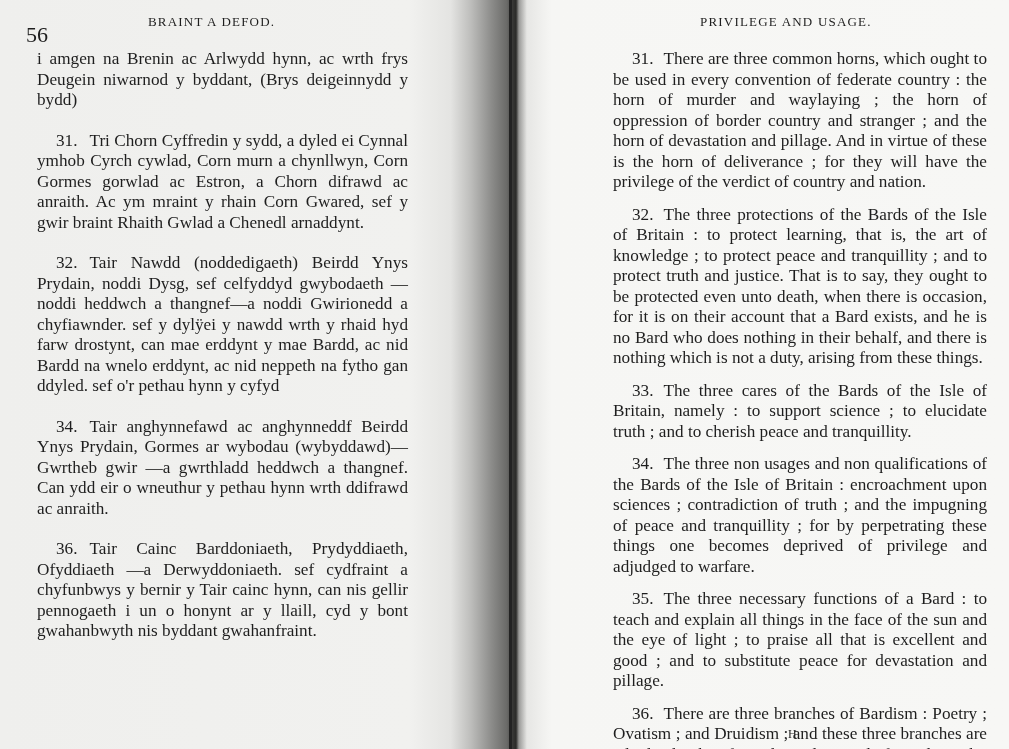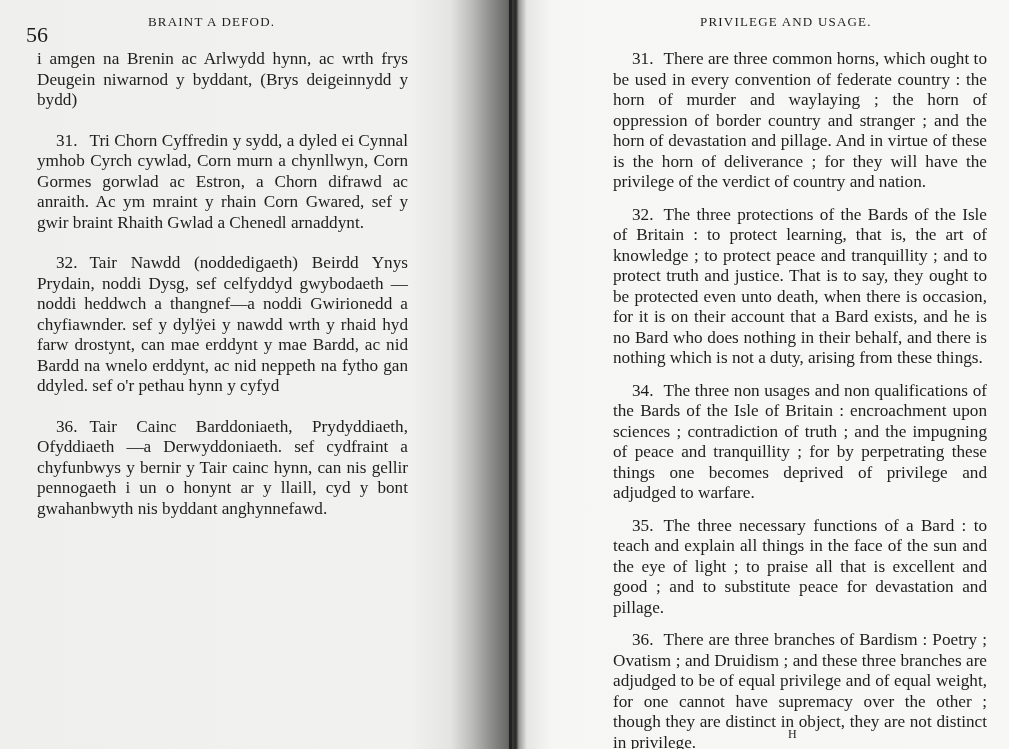--- a/index.html
+++ b/index.html
@@ -63,30 +63,32 @@
 
 <div class="spread">
 
   <div class="page page-left">
     <div class="page-number">56</div>
     <div class="running-head">BRAINT A DEFOD.</div>
     <div class="col">
       <p class="para">i amgen na Brenin ac Arlwydd hynn, ac wrth frys Deugein niwarnod y byddant, (Brys deigeinnydd y bydd)</p>
       <p class="para gap"><span class="num">31.</span><span>Tri Chorn Cyffredin y sydd, a dyled ei Cynnal ymhob Cyrch cywlad, Corn murn a chynllwyn, Corn Gormes gorwlad ac Estron, a Chorn difrawd ac anraith.  Ac ym mraint y rhain Corn Gwared, sef y gwir braint Rhaith Gwlad a Chenedl arnaddynt.</span></p>
       <p class="para gap"><span class="num">32.</span><span>Tair Nawdd (noddedigaeth) Beirdd Ynys Prydain, noddi Dysg, sef celfyddyd gwybodaeth — noddi heddwch a thangnef—a noddi Gwirionedd a chyfiawnder. sef y dylÿei y nawdd wrth y rhaid hyd farw drostynt, can mae erddynt y mae Bardd, ac nid Bardd na wnelo erddynt, ac nid neppeth na fytho gan ddyled. sef o'r pethau hynn y cyfyd</span></p>
-      <p class="para gap"><span class="num">36.</span><span>Tair Cainc Barddoniaeth, Prydyddiaeth, Ofyddiaeth —a Derwyddoniaeth. sef cydfraint a chyfunbwys y bernir y Tair cainc hynn, can nis gellir pennogaeth i un o honynt ar y llaill, cyd y bont gwahanbwyth nis byddant anghynnefawd.</span></p>
+      <p class="para gap"><span class="num">34.</span><span>Tair anghynnefawd ac anghynneddf Beirdd Ynys Prydain, Gormes ar wybodau (wybyddawd)—Gwrtheb gwir —a gwrthladd heddwch a thangnef.  Can ydd eir o wneuthur y pethau hynn wrth ddifrawd ac anraith.</span></p>
+      <p class="para gap"><span class="num">36.</span><span>Tair Cainc Barddoniaeth, Prydyddiaeth, Ofyddiaeth —a Derwyddoniaeth. sef cydfraint a chyfunbwys y bernir y Tair cainc hynn, can nis gellir pennogaeth i un o honynt ar y llaill, cyd y bont gwahanbwyth nis byddant gwahanfraint.</span></p>
 
     </div>
   </div>
 
   <div class="page page-right">
     <div class="running-head">PRIVILEGE AND USAGE.</div>
     <div class="col">
       <p class="para"><span class="num">31.</span><span>There are three common horns, which ought to be used in every convention of federate country :  the horn of murder and waylaying ; the horn of oppression of border country and stranger ; and the horn of devastation and pillage.  And in virtue of these is the horn of deliverance ; for they will have the privilege of the verdict of country and nation.</span></p>
       <p class="para"><span class="num">32.</span><span>The three protections of the Bards of the Isle of Britain : to protect learning, that is, the art of knowledge ; to protect peace and tranquillity ; and to protect truth and justice.  That is to say, they ought to be protected even unto death, when there is occasion, for it is on their account that a Bard exists, and he is no Bard who does nothing in their behalf, and there is nothing which is not a duty, arising from these things.</span></p>
+      <p class="para"><span class="num">33.</span><span>The three cares of the Bards of the Isle of Britain, namely :  to support science ; to elucidate truth ; and to cherish peace and tranquillity.</span></p>
       <p class="para"><span class="num">34.</span><span>The three non usages and non qualifications of the Bards of the Isle of Britain : encroachment upon sciences ; contradiction of truth ;  and the impugning of peace and tranquillity ; for by perpetrating these things one becomes deprived of privilege and adjudged to warfare.</span></p>
       <p class="para"><span class="num">35.</span><span>The three necessary functions of a Bard :  to teach and explain all things in the face of the sun and the eye of light ; to praise all that is excellent and good ;  and to substitute peace for devastation and pillage.</span></p>
       <p class="para"><span class="num">36.</span><span>There are three branches of Bardism :  Poetry ; Ovatism ;  and Druidism ;  and these three branches are adjudged to be of equal privilege and of equal weight, for one cannot have supremacy over the other ;  though they are distinct in object, they are not distinct in privilege.</span></p>
       <p class="para"><span class="num">37.</span><span>There are three Bards of equal importance, who are the three proprietary primitive Bards, namely :  an innate licensed Bard, or a Poet, according to privilege and usage;</span></p>
     </div>
     <div class="signature">H</div>
   </div>
 
   <div class="spine-line"></div>
 </div>

